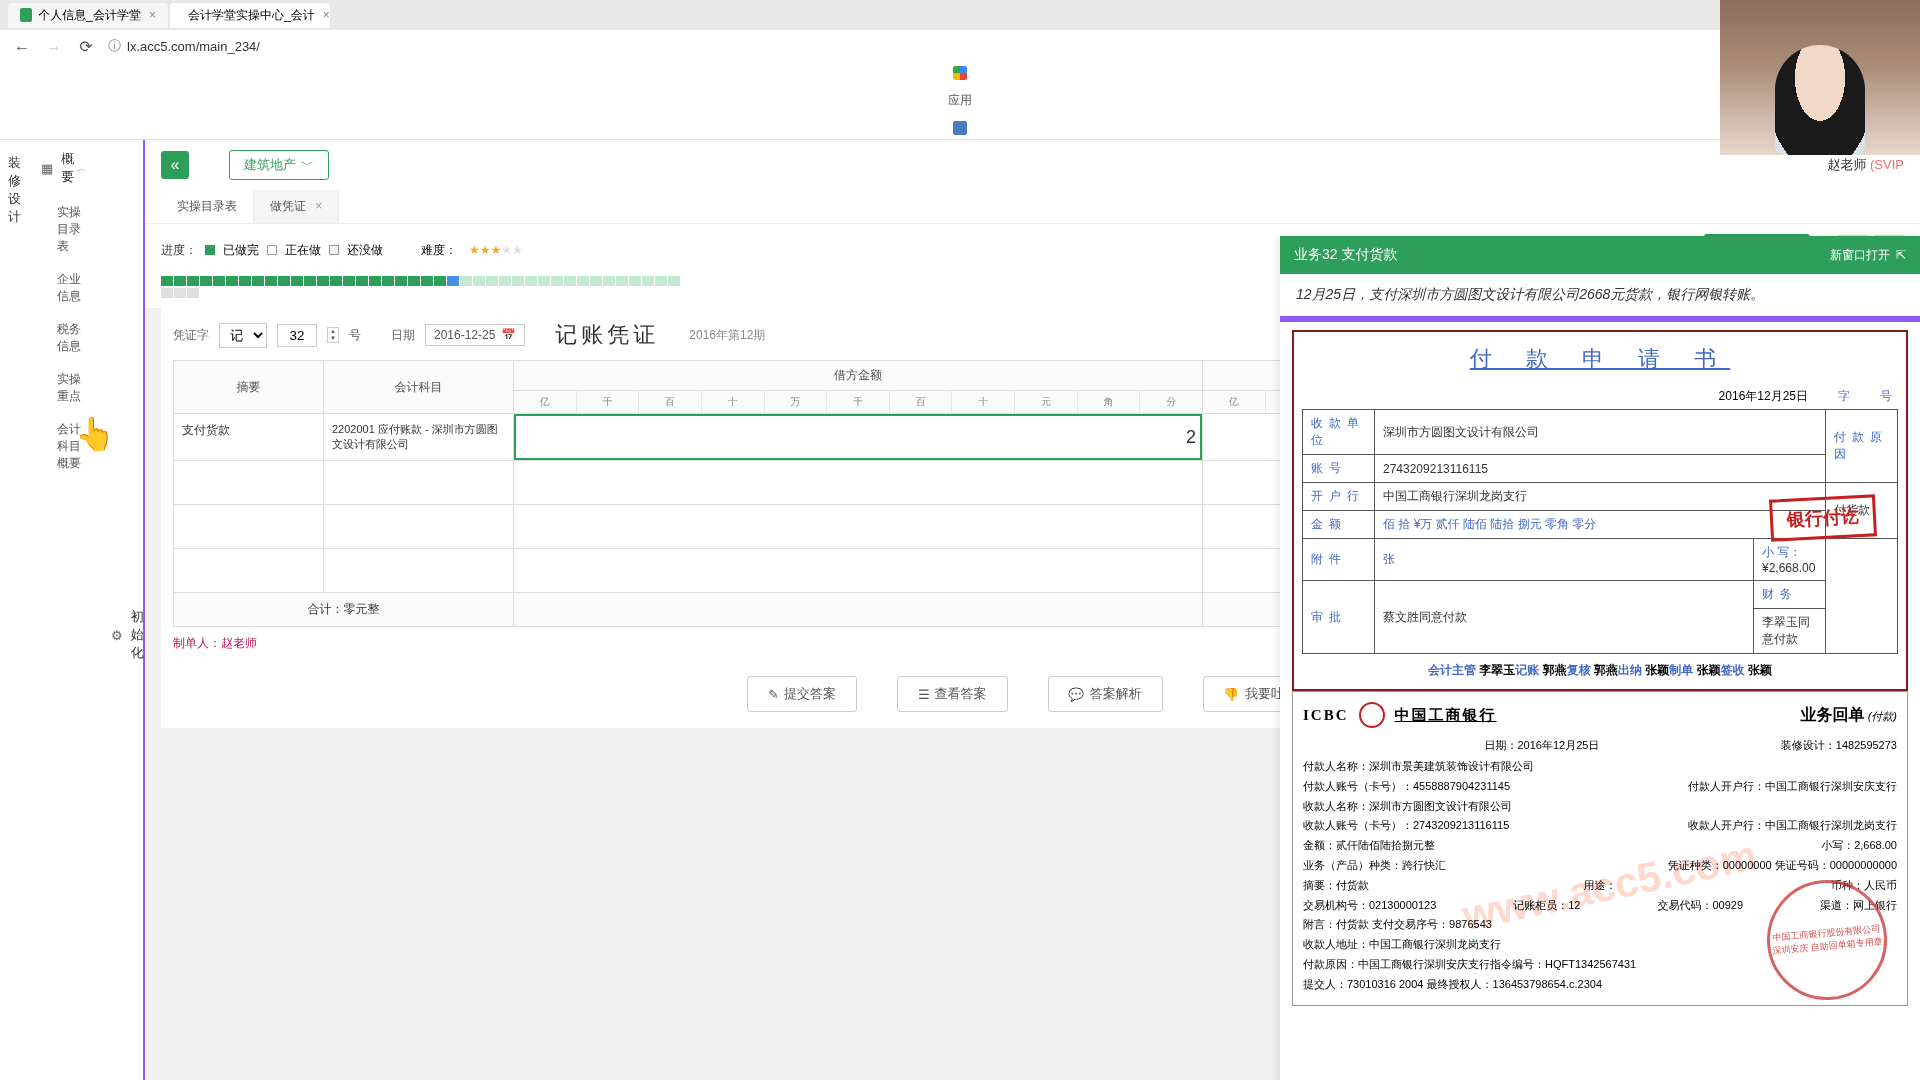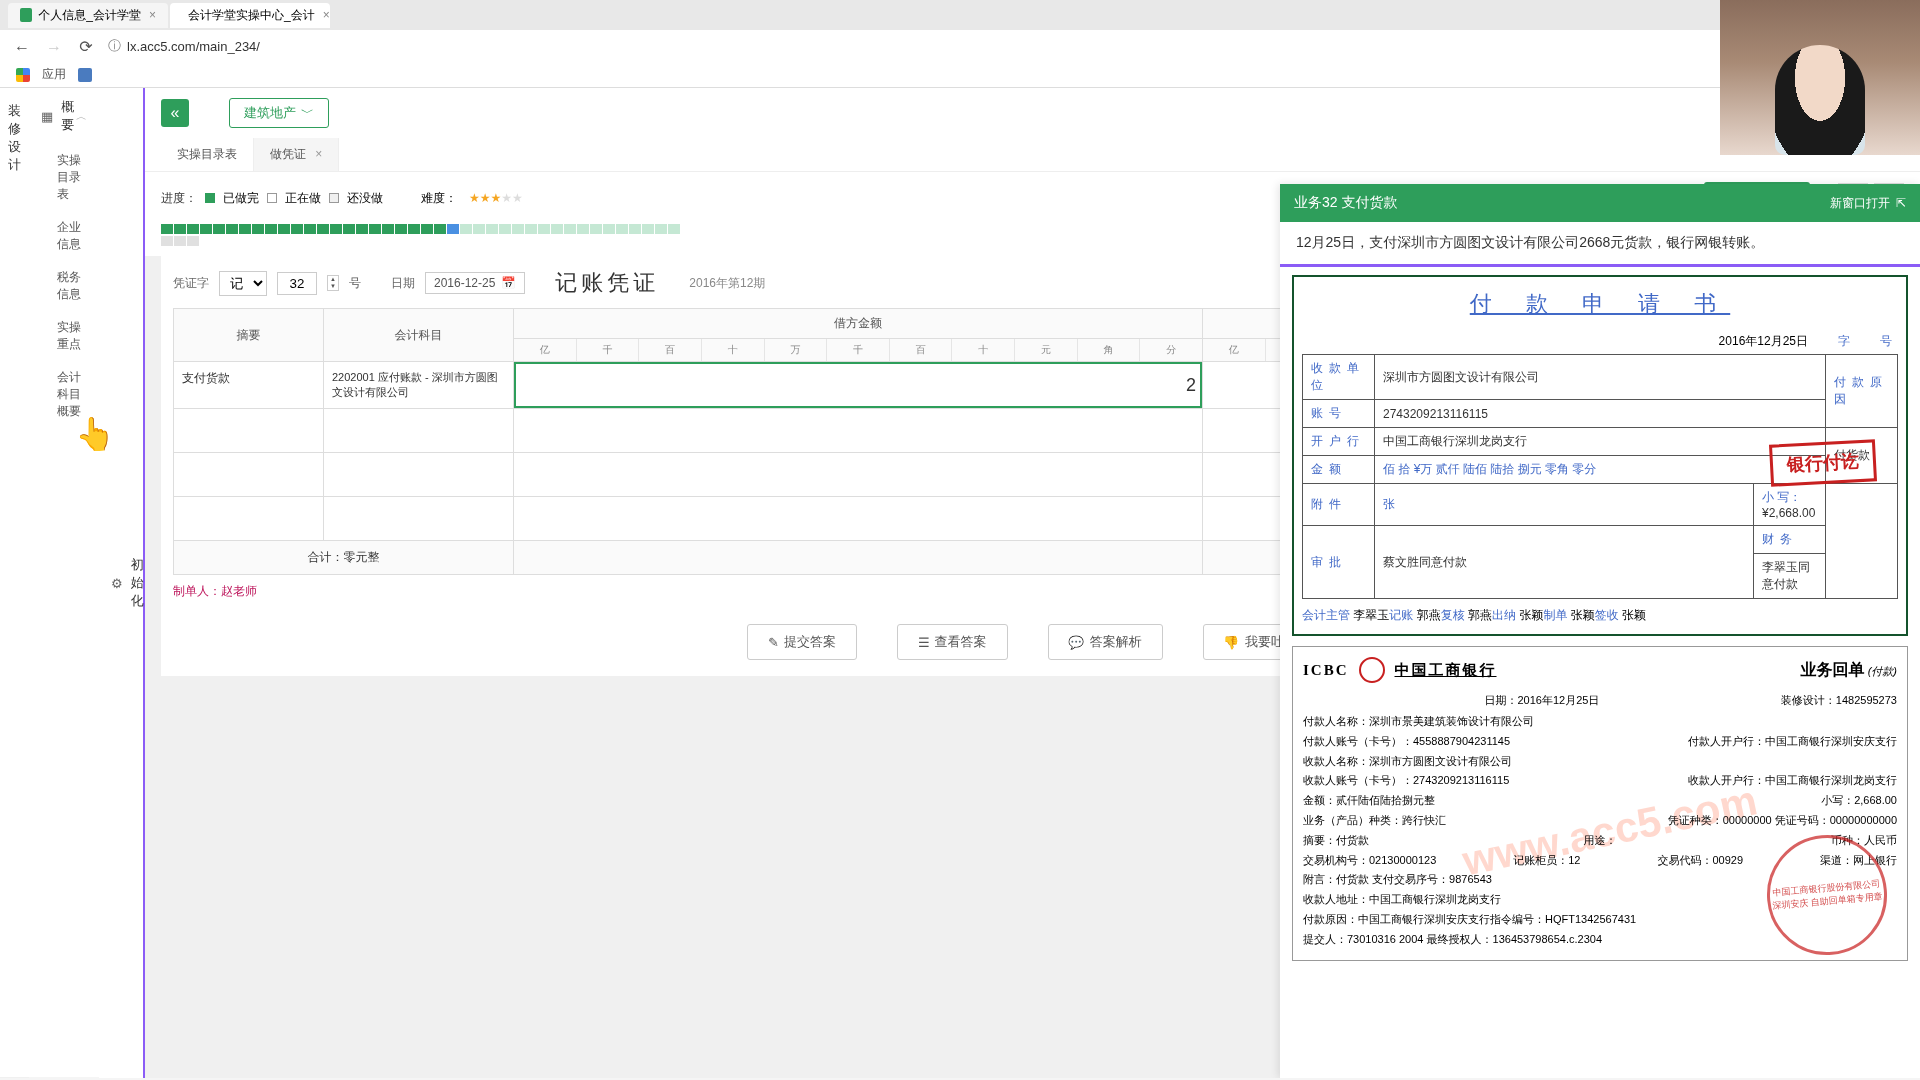--- a/index.html
+++ b/index.html
@@ -8,21 +8,21 @@
 .browser-chrome { background: #fff; border-bottom: 1px solid #ddd; }
 .tab-bar { display: flex; background: #e8e8e8; height: 30px; align-items: center; padding-left: 8px; }
 .browser-tab { display: flex; align-items: center; padding: 4px 12px; background: #f5f5f5; border-radius: 4px 4px 0 0; margin-right: 2px; font-size: 12px; max-width: 160px; white-space: nowrap; overflow: hidden; position: relative; }
 .browser-tab.active { background: #fff; }
 .tab-favicon { width: 14px; height: 14px; margin-right: 6px; background: #2e9e5b; border-radius: 2px; }
 .tab-close { margin-left: 8px; color: #888; cursor: pointer; }
 .nav-bar { display: flex; align-items: center; padding: 6px 12px; gap: 12px; }
 .nav-btn { width: 20px; height: 20px; display: flex; align-items: center; justify-content: center; cursor: pointer; color: #555; }
 .url-bar { flex: 1; display: flex; align-items: center; color: #333; font-size: 13px; }
 .url-icon { color: #888; margin-right: 6px; }
-.bookmark-bar { display: flex; align-items: center; padding: 4px 16px; gap: 12px; font-size: 12px; color: #555; }
+.bookmark-bar { display: flex; align-items: center; padding: 4px 24px; gap: 12px; font-size: 12px; color: #555; flex-direction: column; }
 .apps-icon { width: 14px; height: 14px; background: repeating-conic-gradient(#4285f4 0 25%, #ea4335 25% 50%, #fbbc05 50% 75%, #34a853 75% 100%); border-radius: 2px; }
 
 .app { display: flex; height: calc(100vh - 90px); }
 .sidebar { width: 145px; background: #fff; border-right: 2px solid #8b5cf6; display: flex; flex-direction: row; }
 .sidebar-header { padding: 14px 8px; text-align: center; font-size: 13px; color: #333; border-bottom: 1px solid #f0f0f0; }
 .side-section { border-bottom: 1px solid #f5f5f5; }
 .side-title { display: flex; align-items: center; padding: 10px 12px; font-size: 13px; color: #333; cursor: pointer; justify-content: space-between; }
 .side-title-left { display: flex; align-items: center; gap: 8px; }
 .side-icon { width: 14px; height: 14px; display: flex; align-items: center; justify-content: center; color: #666; }
 .chevron { color: #aaa; font-size: 11px; }
@@ -88,33 +88,33 @@
 
 .total-row td { background: #fafafa; color: #333; padding: 8px; }
 .maker-row { padding: 8px 0; font-size: 12px; color: #be185d; }
 
 .action-buttons { display: flex; gap: 40px; justify-content: center; padding: 16px 0 4px; }
 .action-btn { border: 1px solid #ccc; padding: 8px 20px; font-size: 13px; color: #555; cursor: pointer; display: flex; align-items: center; gap: 5px; background: #fff; border-radius: 3px; }
 
 .right-panel { position: absolute; right: 0; top: 96px; width: 640px; bottom: 0; background: #fff; box-shadow: -2px 0 8px rgba(0,0,0,0.1); display: flex; flex-direction: column; }
 .panel-header { background: #2e9e5b; color: #fff; padding: 10px 14px; display: flex; justify-content: space-between; align-items: center; font-size: 14px; }
 .panel-new-window { display: flex; align-items: center; gap: 6px; cursor: pointer; font-size: 12px; }
-.panel-desc { padding: 12px 16px; font-size: 14px; color: #333; border-bottom: 3px solid #8b5cf6; }
+.panel-desc { padding: 12px 16px; font-size: 14px; color: #333; border-bottom: 6px solid #8b5cf6; font-style: italic; }
 .panel-body { flex: 1; overflow-y: auto; padding: 8px 12px; position: relative; }
 
-.doc { border: 2px solid #14532d; padding: 8px; margin-bottom: 10px; position: relative; background: #fff; }
+.doc { border: 2px solid #7f1d1d; padding: 8px; position: relative; background: #fff; }
 .doc-title { text-align: center; font-size: 22px; color: #4169c7; letter-spacing: 14px; text-decoration: underline; padding: 4px 0 10px; }
 .doc-date-row { display: flex; justify-content: flex-end; gap: 30px; font-size: 12px; padding: 4px 6px; }
 .doc-date-row .blue { color: #4169c7; }
 .doc-table { width: 100%; border-collapse: collapse; font-size: 12px; }
 .doc-table td { border: 1px solid #555; padding: 5px 8px; }
 .doc-table .label-cell { color: #4169c7; width: 72px; letter-spacing: 6px; }
 .doc-table .value-cell { color: #333; }
 .stamp-oval { position: absolute; right: 30px; top: 165px; border: 3px solid #c82020; color: #c82020; padding: 6px 14px; font-size: 18px; font-weight: bold; transform: rotate(-3deg); }
-.doc-footer { display: flex; justify-content: flex-start; padding: 8px 0 2px; font-size: 12px; }
+.doc-footer { display: flex; justify-content: center; padding: 8px 0 2px; font-size: 12px; font-weight: bold; }
 .doc-footer .blue { color: #4169c7; }
 .watermark { position: absolute; color: rgba(255,100,60,0.25); font-size: 42px; font-weight: bold; transform: rotate(-12deg); pointer-events: none; }
 .wm1 { top: 70px; right: 50px; }
 .wm2 { top: 540px; left: 180px; }
 
 .bank-doc { border: 1px solid #999; padding: 10px; font-size: 11px; position: relative; }
 .bank-header { display: flex; align-items: center; justify-content: center; gap: 10px; padding-bottom: 6px; }
 .bank-logo { font-size: 15px; font-weight: bold; letter-spacing: 2px; }
 .bank-icbc { font-family: serif; }
 .bank-red-circle { width: 26px; height: 26px; border: 2px solid #c82020; border-radius: 50%; position: relative; }

